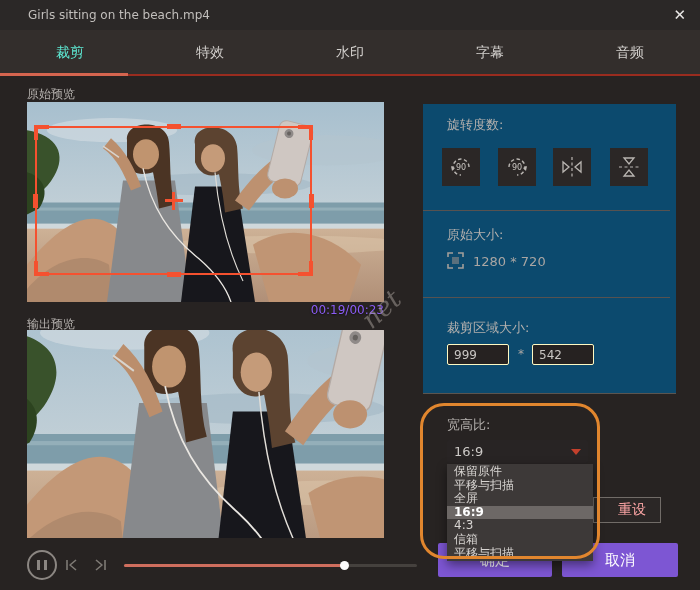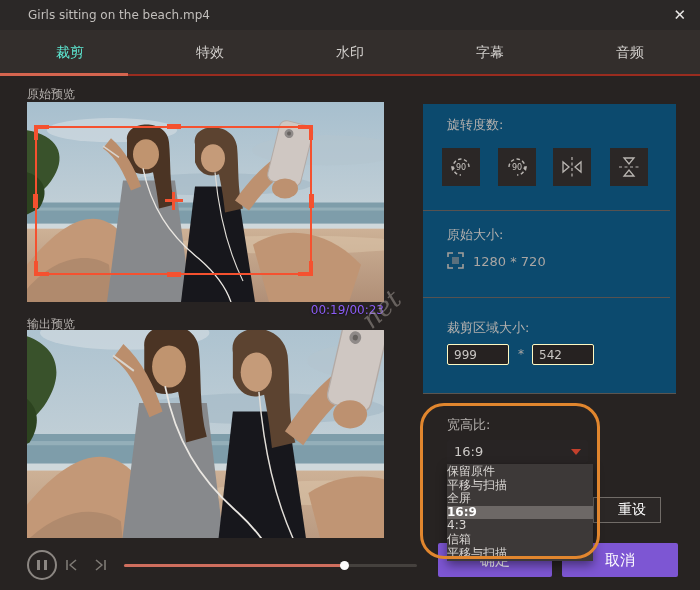--- a/index.html
+++ b/index.html
@@ -66,27 +66,27 @@
   .star{position:absolute;left:95px;top:243px;font-size:12px;color:#aaa6a3;}
   
   .ar-label{position:absolute;left:447px;top:416px;font-size:13px;color:#b5b1ae;}
   .ar-select{position:absolute;left:447px;top:440px;width:141px;height:23px;background:#282424;border-radius:2px;
     display:flex;align-items:center;justify-content:space-between;padding:0 7px;cursor:pointer;}
   .ar-select .val{font-size:13px;color:#ccc9c6;}
   .ar-select .arrow{width:0;height:0;border-left:5px solid transparent;border-right:5px solid transparent;
     border-top:6px solid #c3402c;}
   .ar-list{position:absolute;left:447px;top:464px;width:146px;background:#3d3938;z-index:10;
     box-shadow:0 4px 10px rgba(0,0,0,.45);padding:1px 0;}
-  .ar-item{height:13.6px;line-height:13.6px;font-size:12px;color:#d8d5d2;padding-left:0;cursor:pointer;white-space:nowrap;}
+  .ar-item{height:13.6px;line-height:13.6px;font-size:12px;color:#d8d5d2;padding-left:7px;cursor:pointer;white-space:nowrap;}
   .ar-item.hl{background:#6d6866;color:#ffffff;font-weight:bold;}
   .annotation{position:absolute;left:420px;top:403px;width:180px;height:156px;border:3px solid #e1862e;
     border-radius:24px;z-index:50;pointer-events:none;}
   
   .btn-reset{position:absolute;left:593px;top:497px;width:68px;height:26px;background:#2b2726;
-    border:1px solid #716c68;color:#ffffff;font-size:14px;display:flex;align-items:center;justify-content:center;cursor:pointer;padding-left:10px;}
+    border:1px solid #716c68;color:#fca5a5;font-size:14px;display:flex;align-items:center;justify-content:center;cursor:pointer;padding-left:10px;}
   .btn-purple{position:absolute;top:543px;height:34px;background:#7d56d3;color:#ffffff;font-size:15px;
     display:flex;align-items:center;justify-content:center;border-radius:2px;cursor:pointer;}
   #btn-ok{left:438px;width:114px;z-index:5;}
   #btn-cancel{left:562px;width:116px;font-family:Liberation Mono, monospace;}
 </style>
 </head>
 <body>
 
 <div class="window">
 

